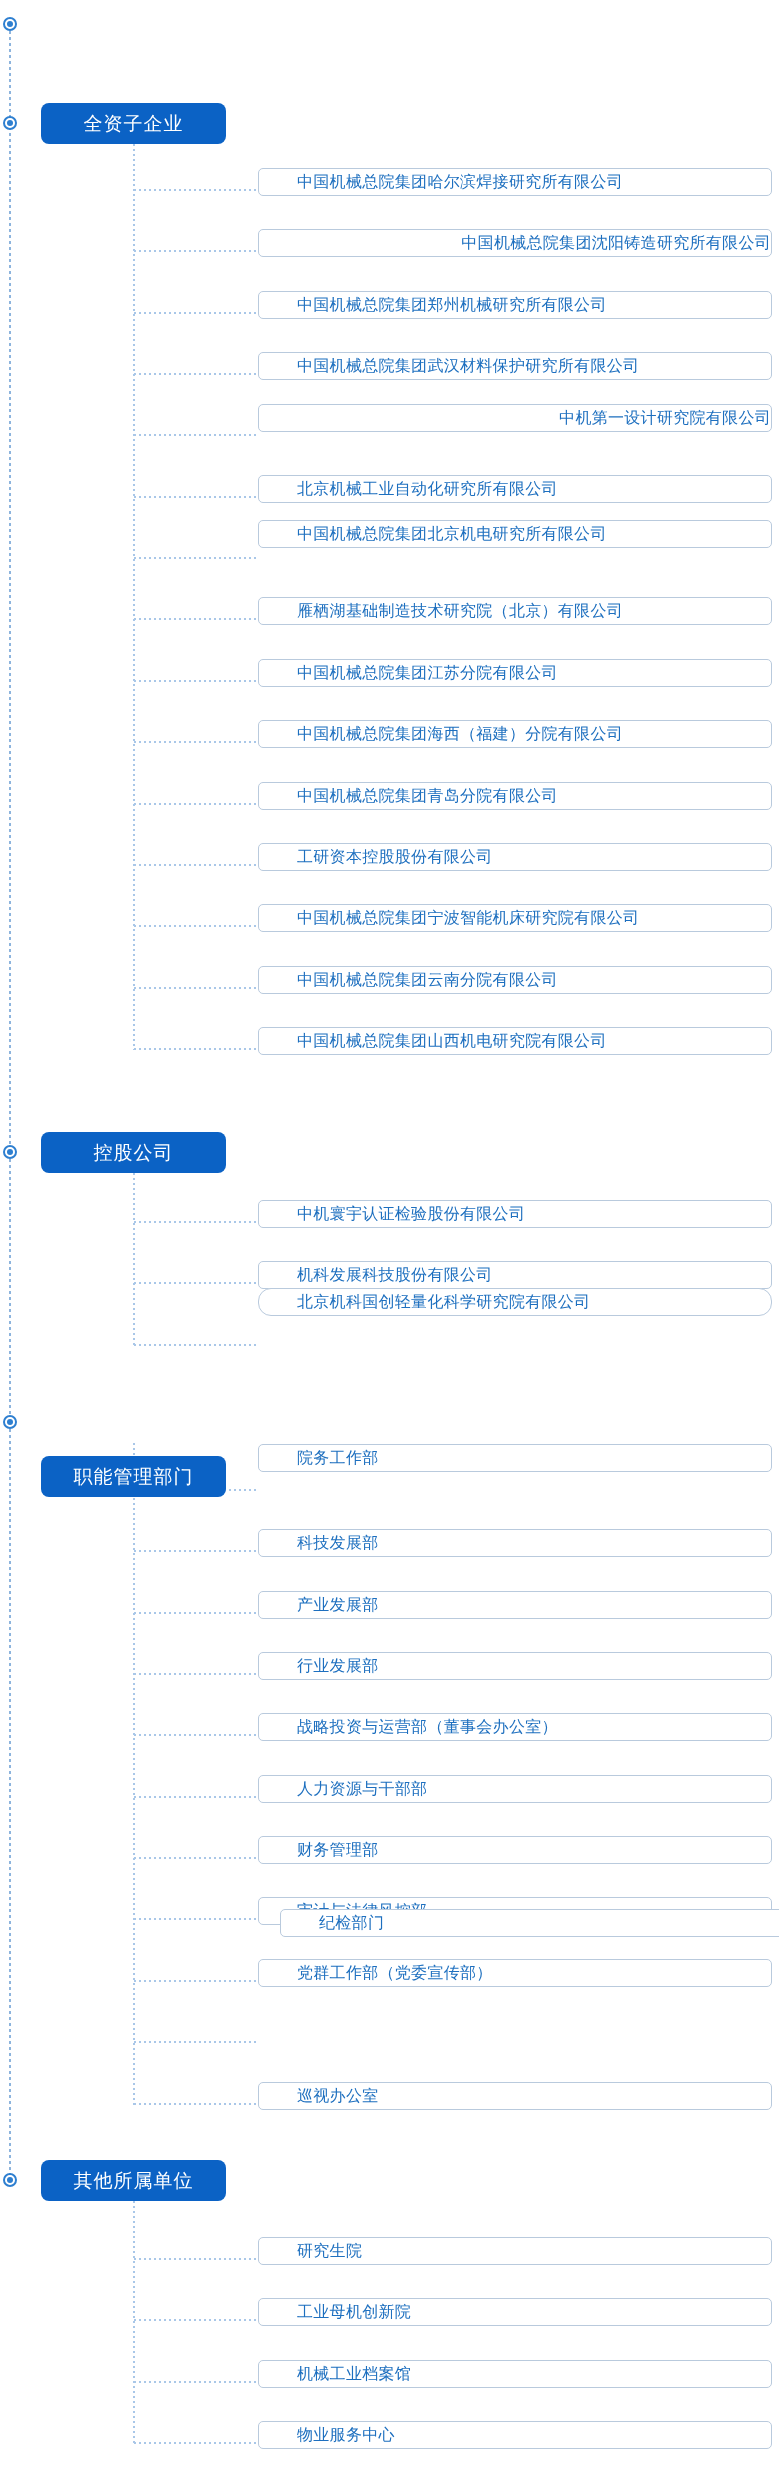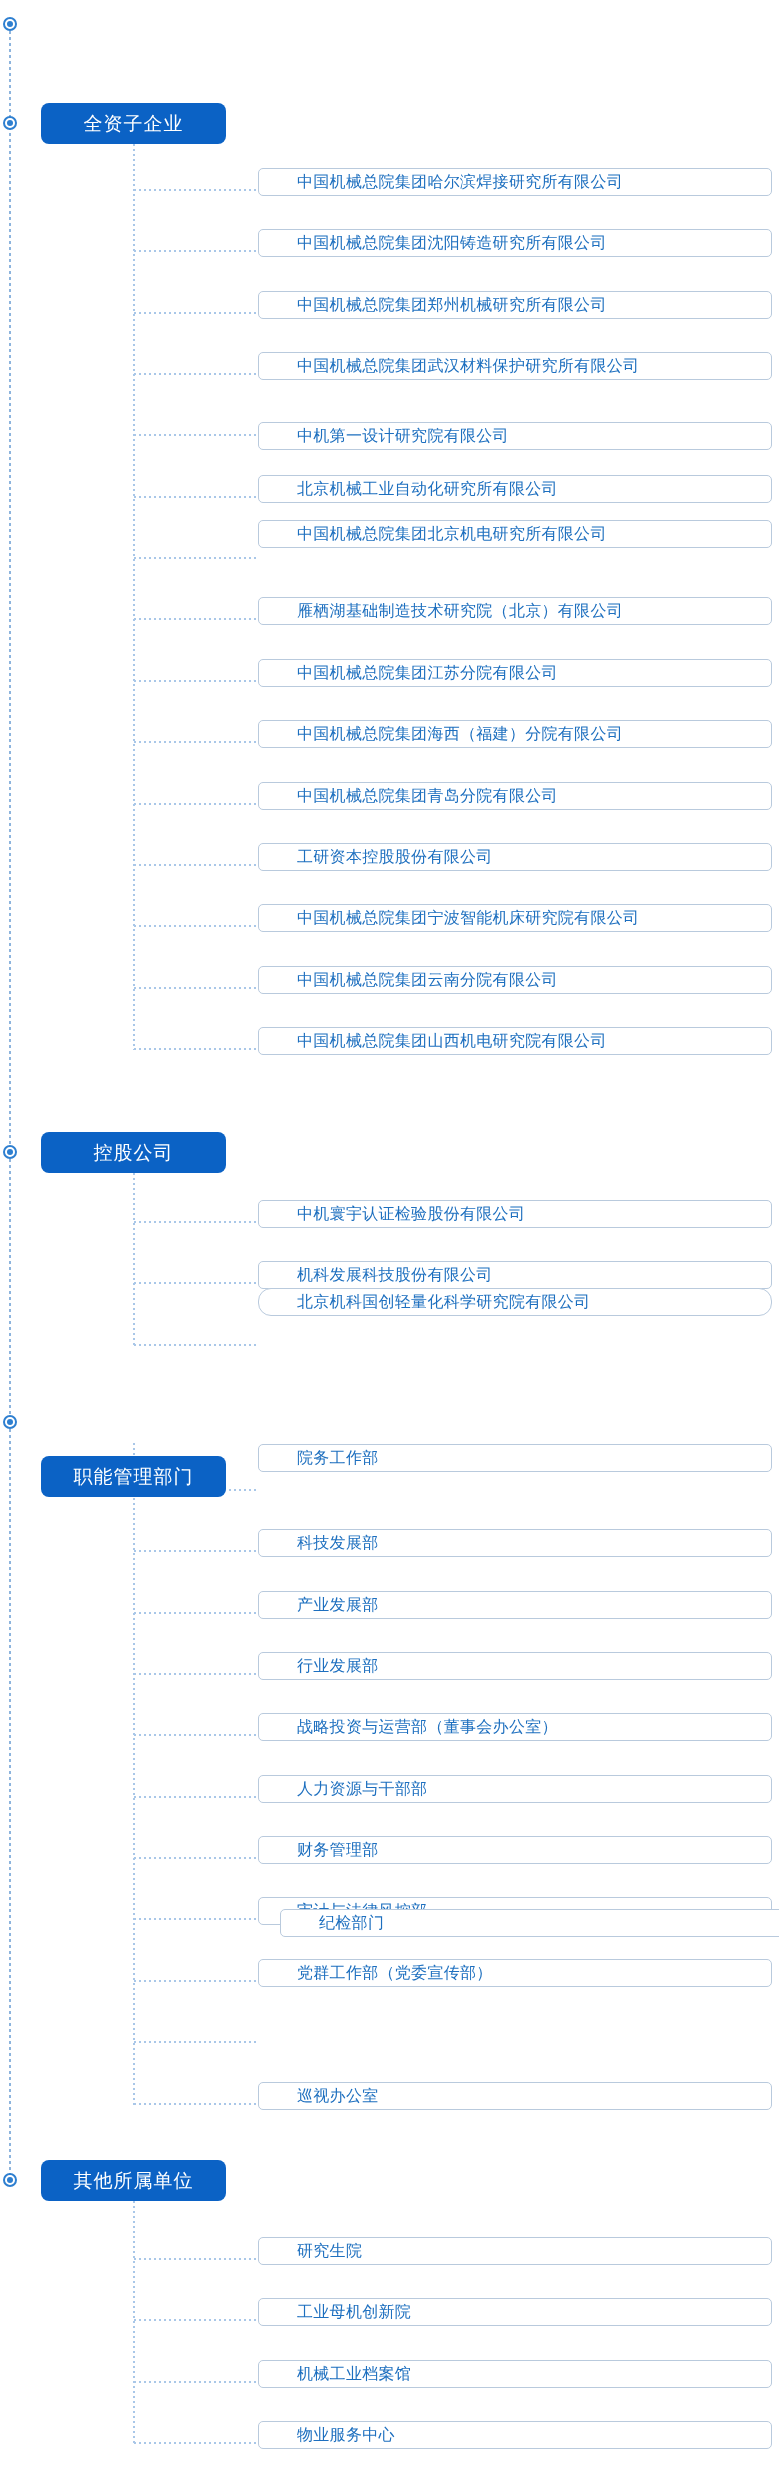--- a/index.html
+++ b/index.html
@@ -111,33 +111,33 @@
       <div class="bullet" style="top: 116px;"></div>
       <div class="header-box" style="top: 103px;">
         <span>全资子企业</span>
       </div>
       <div class="vbranch" style="top: 144px; height: 906px;"></div>
       <div class="hbranch" style="top: 189px;"></div>
       <div class="item-box" style="top: 168px;">
         <span>中国机械总院集团哈尔滨焊接研究所有限公司</span>
       </div>
       <div class="hbranch" style="top: 250px;"></div>
-      <div class="item-box" style="top: 229px;">
+      <div class="item-box" style="top: 229px; justify-content: flex-end;">
         <span>中国机械总院集团沈阳铸造研究所有限公司</span>
       </div>
       <div class="hbranch" style="top: 312px;"></div>
       <div class="item-box" style="top: 291px;">
         <span>中国机械总院集团郑州机械研究所有限公司</span>
       </div>
       <div class="hbranch" style="top: 373px;"></div>
       <div class="item-box" style="top: 352px;">
         <span>中国机械总院集团武汉材料保护研究所有限公司</span>
       </div>
       <div class="hbranch" style="top: 434px;"></div>
-      <div class="item-box" style="top: 422px;">
+      <div class="item-box" style="top: 404px; justify-content: flex-end;">
         <span>中机第一设计研究院有限公司</span>
       </div>
       <div class="hbranch" style="top: 496px;"></div>
       <div class="item-box" style="top: 475px;">
         <span>北京机械工业自动化研究所有限公司</span>
       </div>
       <div class="hbranch" style="top: 557px;"></div>
       <div class="item-box" style="top: 520px;">
         <span>中国机械总院集团北京机电研究所有限公司</span>
       </div>

